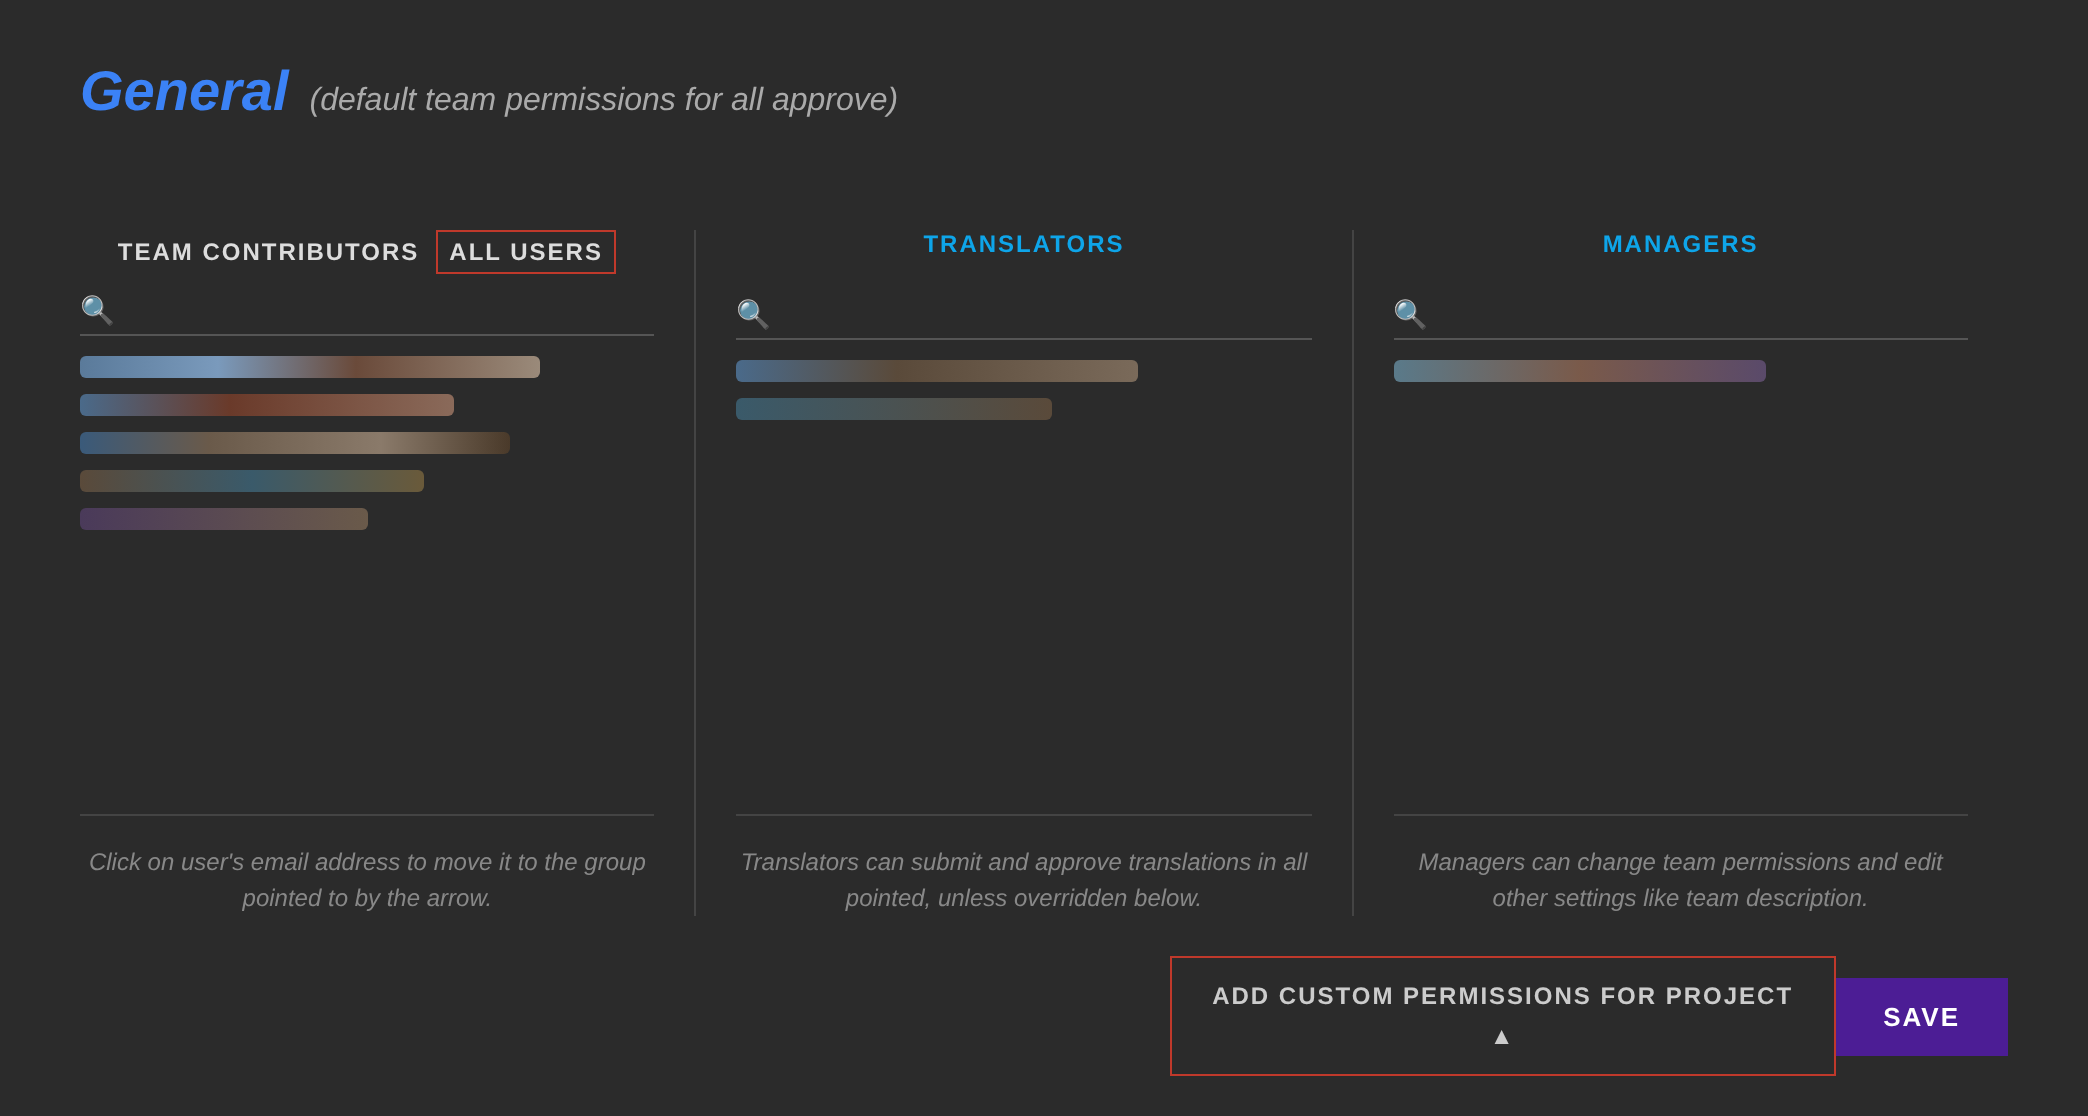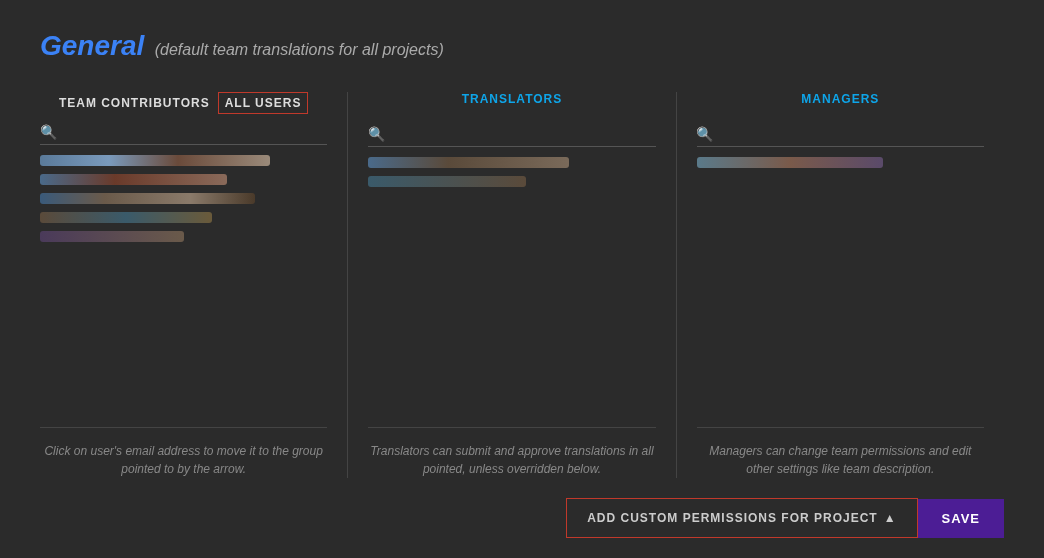--- a/index.html
+++ b/index.html
@@ -46,20 +46,21 @@
       flex: 1;
       gap: 0;
     }
 
     .column {
       flex: 1;
       display: flex;
       flex-direction: column;
       padding: 0 20px;
       border-right: 1px solid #444;
+      margin-top: 23px;
     }
 
     .column:first-child {
       padding-left: 0;
     }
 
     .column:last-child {
       border-right: none;
     }
 
@@ -165,20 +166,21 @@
       background: transparent;
       color: #ccc;
       padding: 12px 20px;
       font-size: 12px;
       font-weight: bold;
       letter-spacing: 1px;
       cursor: pointer;
       display: flex;
       align-items: center;
       gap: 6px;
+      flex-direction: column;
     }
 
     .save-btn {
       background: #4c1d95;
       border: none;
       color: #fff;
       padding: 12px 24px;
       font-size: 13px;
       font-weight: bold;
       letter-spacing: 1px;
@@ -195,21 +197,21 @@
     .upt2 { width: 55%; background: linear-gradient(90deg, #3a5a6a 0%, #5a4a3a 100%); }
     .upm1 { width: 65%; background: linear-gradient(90deg, #5a7a8a 0%, #7a5a4a 50%, #5a4a6a 100%); }
   </style>
 </head>
 <body>
 
 <div class="page-container">
 
   <div class="page-header">
     <span class="page-title-main">General</span>
-    <span class="page-title-sub">(default team translations for all projects)</span>
+    <span class="page-title-sub">(default team permissions for all approve)</span>
   </div>
 
   <div class="columns-area">
 
     <div class="column">
       <div class="column-header-row">
         <span class="team-contributors-label">TEAM CONTRIBUTORS</span>
         <span class="all-users-tab">ALL USERS</span>
       </div>
       <div class="search-row">

